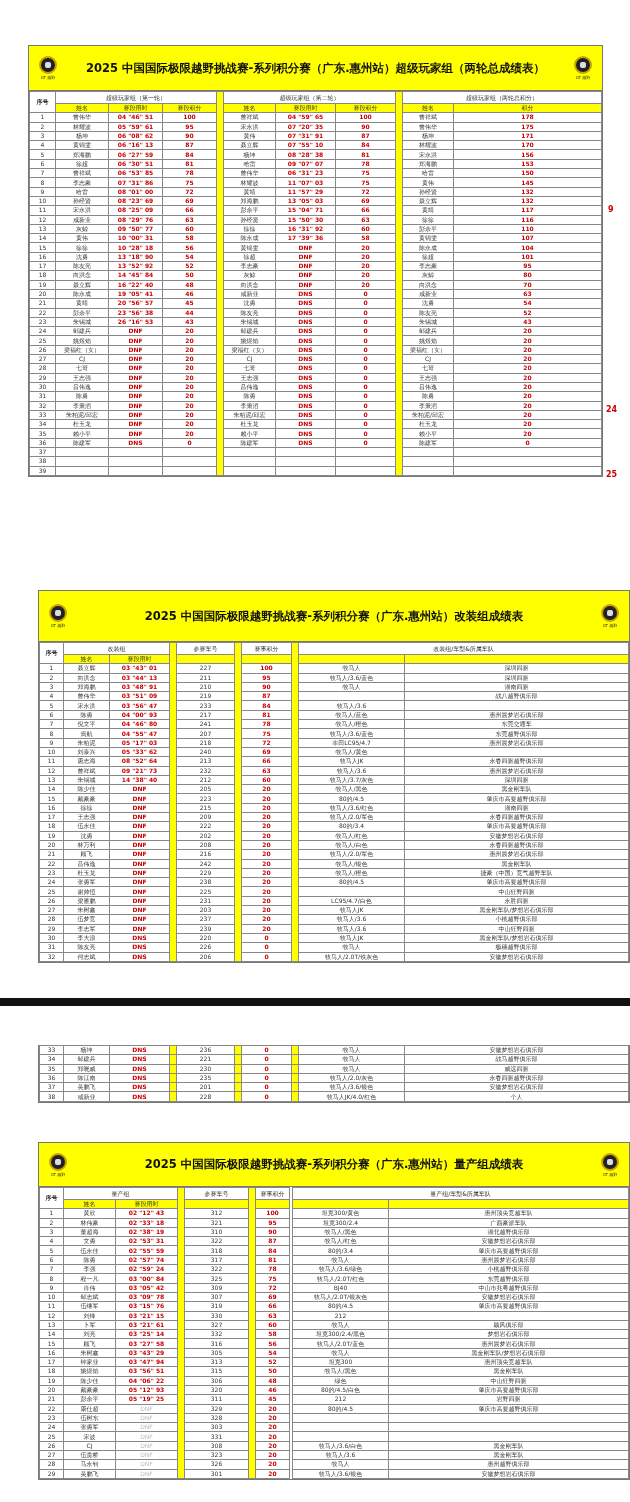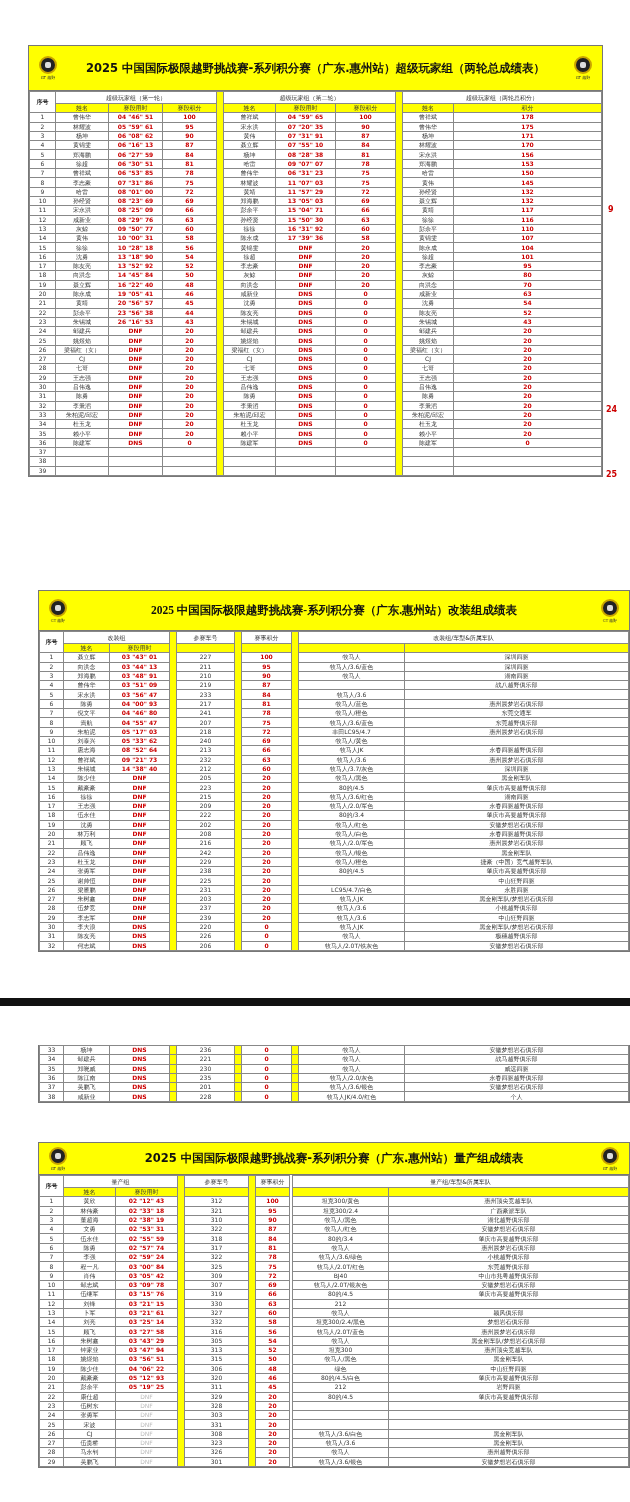--- a/index.html
+++ b/index.html
@@ -499,21 +499,21 @@
           <td class="red"></td>
         </tr>
       </tbody>
   </table>
 </div>
 <div class="margin-note" style="left:608px;top:205px;">9</div>
 <div class="margin-note" style="left:606px;top:405px;">24</div>
 <div class="margin-note" style="left:606px;top:470px;">25</div>
 
 <div class="sheet" style="left:38px;top:590px;width:592px;">
-  <div class="titlebar" style="height:40px;font-family:Liberation Serif, serif;">
+  <div class="titlebar" style="height:51px;">
     <div class="logo">
         <div class="disc"></div>
         <div class="txt">GT 越野</div>
       </div>
     <div class="title">2025 中国国际极限越野挑战赛-系列积分赛（广东.惠州站）改装组成绩表</div>
     <div class="logo">
         <div class="disc"></div>
         <div class="txt">GT 越野</div>
       </div>
   </div>
@@ -928,21 +928,21 @@
           <td class="red">0</td>
           <td class="sep"></td>
           <td>牧马人JK/4.0/红色</td>
           <td>个人</td>
         </tr>
       </tbody>
   </table>
 </div>
 
 <div class="sheet" style="left:38px;top:1142px;width:592px;">
-  <div class="titlebar" style="height:32px;">
+  <div class="titlebar" style="height:44px;">
     <div class="logo">
         <div class="disc"></div>
         <div class="txt">GT 越野</div>
       </div>
     <div class="title">2025 中国国际极限越野挑战赛-系列积分赛（广东.惠州站）量产组成绩表</div>
     <div class="logo">
         <div class="disc"></div>
         <div class="txt">GT 越野</div>
       </div>
   </div>

